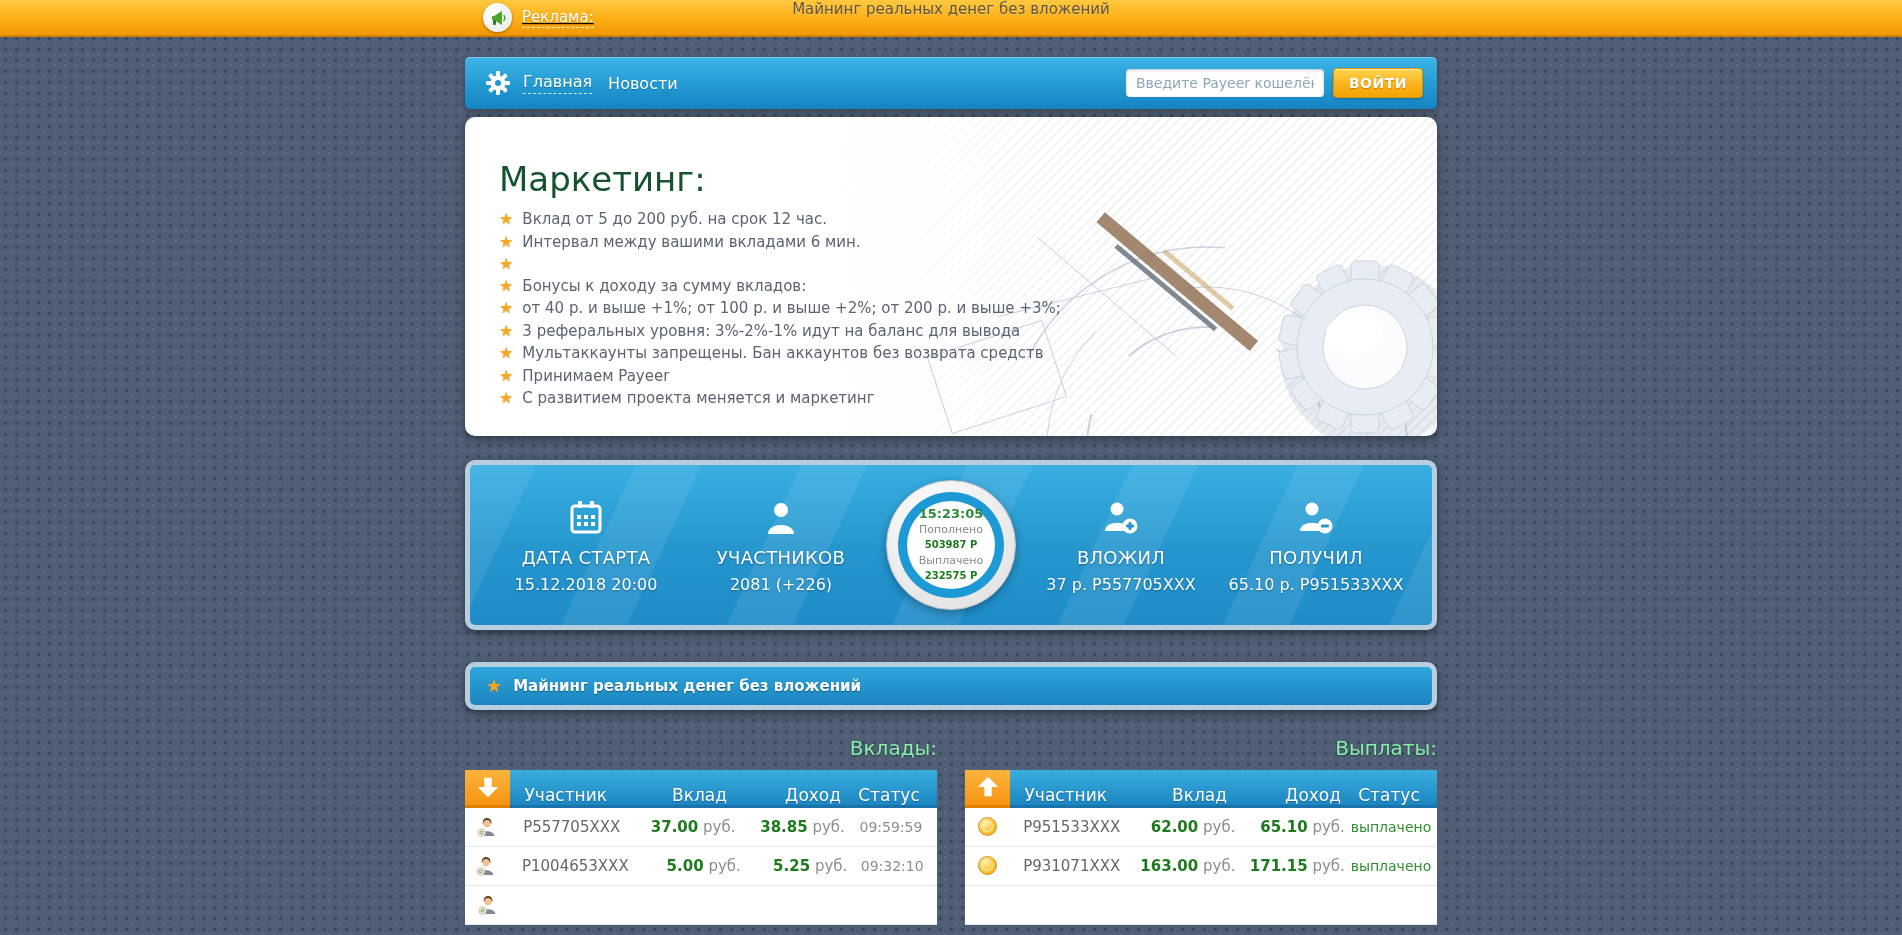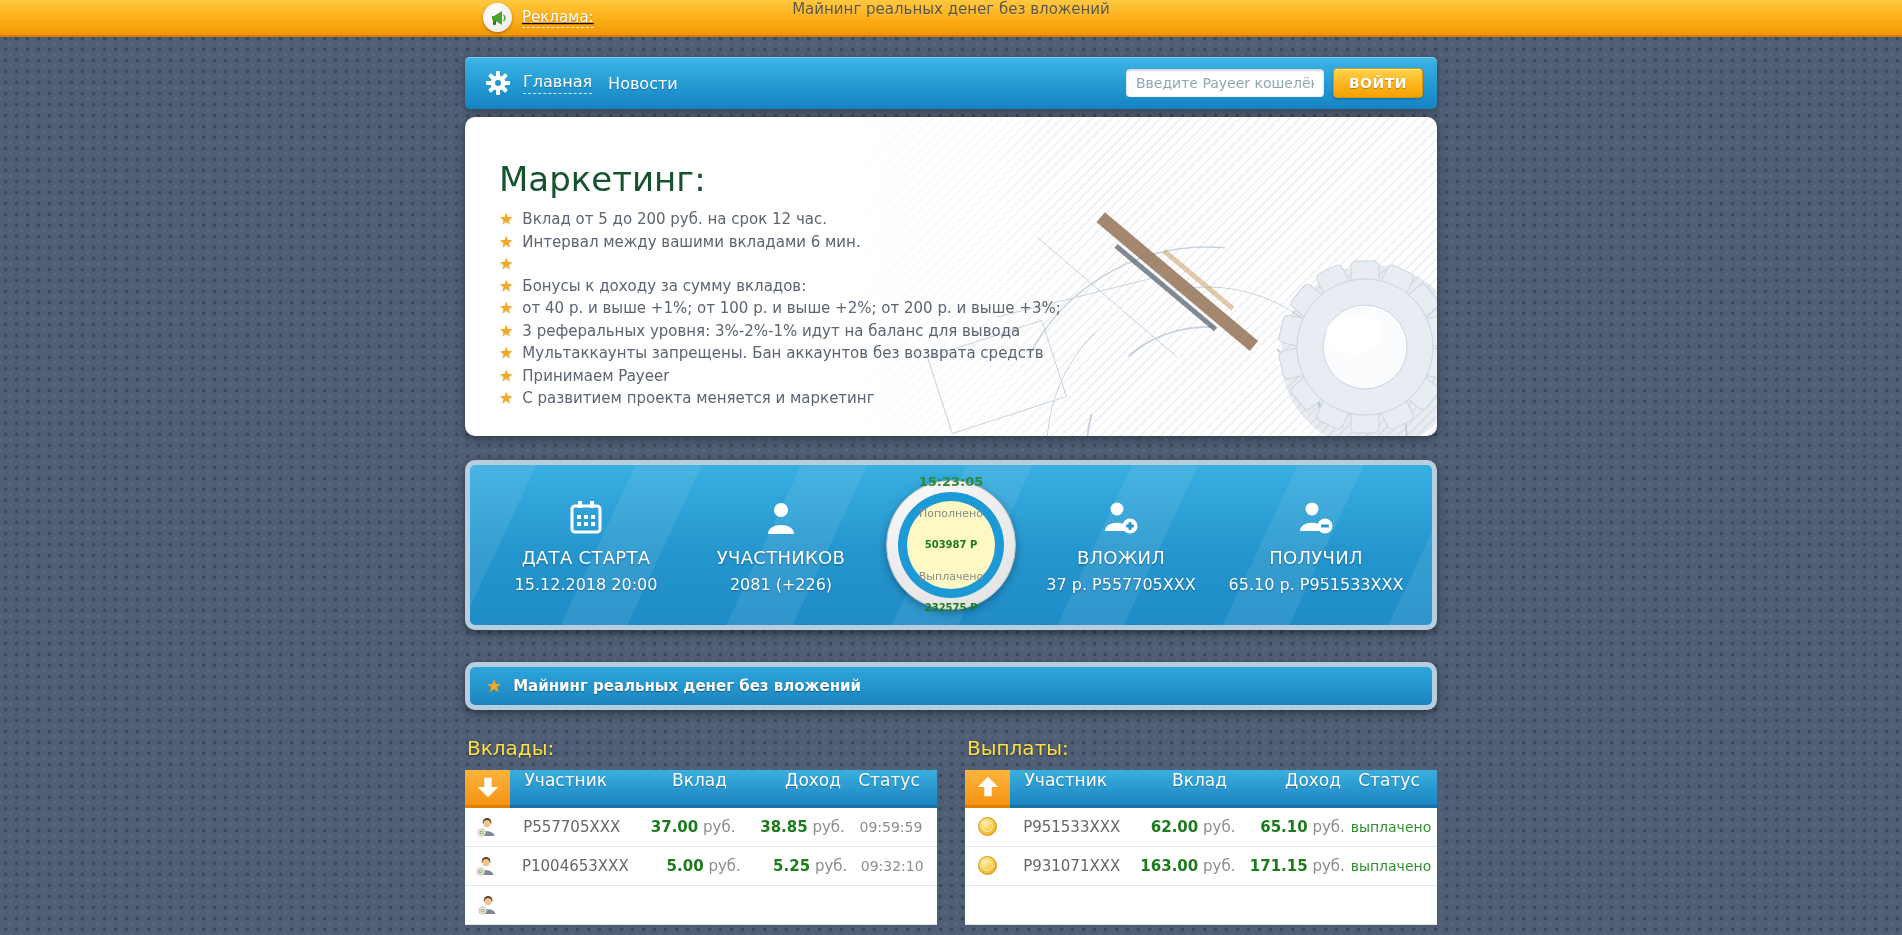--- a/index.html
+++ b/index.html
@@ -111,52 +111,51 @@
     width: 130px; height: 130px; border-radius: 50%;
     background: radial-gradient(circle at 40% 30%, #ffffff, #dcdcdc);
     border: 1px solid #c2c2c2; box-shadow: 0 3px 8px rgba(0,20,40,.35);
     display: flex; align-items: center; justify-content: center; flex: 0 0 auto;
   }
   .timer-ring {
     width: 106px; height: 106px; border-radius: 50%; background: #1d9ad6;
     display: flex; align-items: center; justify-content: center;
   }
   .timer-inner {
-    width: 88px; height: 88px; border-radius: 50%; background: #fef9c3;
+    width: 88px; height: 88px; border-radius: 50%; background: #ffffff;
     display: flex; flex-direction: column; align-items: center; justify-content: center;
     line-height: 15px;
-    gap: 16px;
   }
   .timer-time { color: #2e8b3a; font-size: 13px; font-weight: bold; }
   .timer-lab { color: #8a8a8a; font-size: 11px; margin-top: 1px; }
   .timer-val { color: #1d7a1d; font-size: 10px; font-weight: bold; }
 
   
   .banner {
     margin-top: 32px; height: 48px;
     border: 5px solid #b7cedf; border-radius: 10px;
     background: linear-gradient(180deg, #2ea6db 0%, #1b84bf 100%);
     box-shadow: 0 3px 9px rgba(0,0,0,.45);
     display: flex; align-items: center; padding: 0 16px;
   }
   .banner .star { font-size: 18px; margin-right: 11px; }
   .banner-text { color: #fff; font-size: 15px; font-weight: bold; text-shadow: 0 1px 1px rgba(0,40,70,.5); }
 
   
   .tables { margin-top: 26px; display: flex; justify-content: space-between; }
   .tbl-col { width: 472px; }
-  .tbl-heading { color: #fde047; font-size: 20px; margin: 0 0 10px 2px; font-weight: 400; text-shadow: 0 1px 2px rgba(0,0,0,.45); }
+  .tbl-heading { color: #86efac; font-size: 20px; margin: 0 0 10px 2px; font-weight: 400; text-shadow: 0 1px 2px rgba(0,0,0,.45); text-align: right; }
   .tbl-header { display: flex; height: 38px; }
   .hdr-icon {
     width: 46px; display: flex; align-items: center; justify-content: center;
     background: linear-gradient(180deg, #fcb33d 0%, #f69512 100%);
     border-bottom: 3px solid #e07f00;
   }
   .hdr-cells {
-    flex: 1; display: flex; align-items: flex-start;
+    flex: 1; display: flex; align-items: flex-end;
     background: linear-gradient(180deg, #3aaede 0%, #1c86c2 100%);
     border-bottom: 3px solid #1973aa;
     color: #fff; font-size: 17px; text-shadow: 0 1px 1px rgba(0,50,90,.4);
   }
   .c-user { flex: 1; padding-left: 14px; text-align: left; }
   .c-amount { width: 120px; text-align: right; }
   .c-income { width: 114px; text-align: right; }
   .c-status { width: 96px; text-align: center; }
   .tbl-body { background: #fff; }
   .tbl-row { display: flex; align-items: center; height: 39px; border-bottom: 1px solid #e6e6e6; font-size: 15px; }

